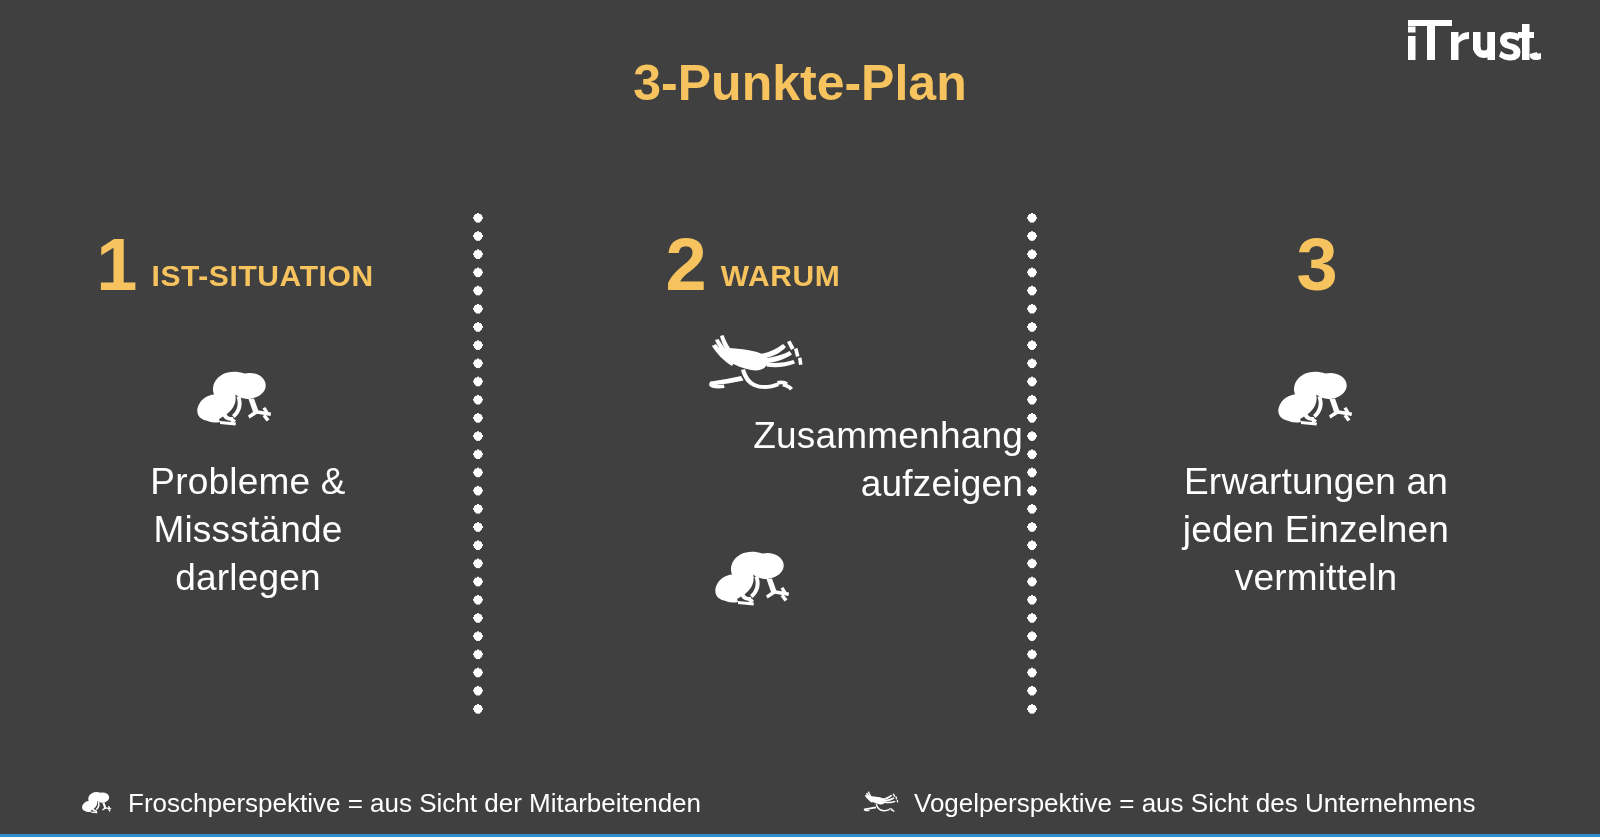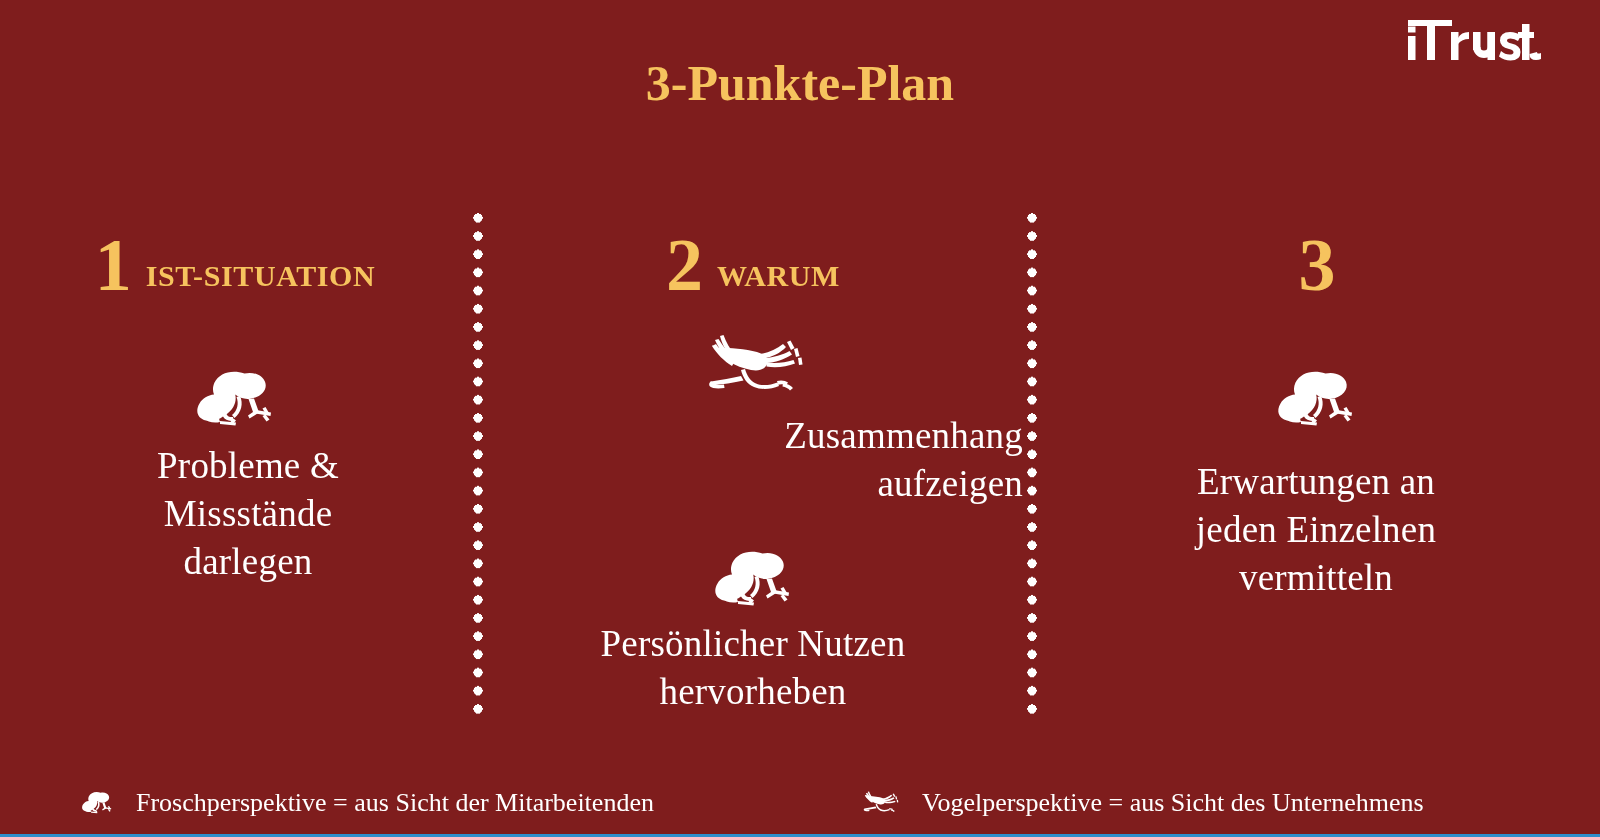--- a/index.html
+++ b/index.html
@@ -5,23 +5,23 @@
 <style>
   html, body {
     margin: 0;
     padding: 0;
     background: #ffffff;
   }
   #slide {
     position: relative;
     width: 1600px;
     height: 837px;
-    background: #7f1d1d;
+    background: #404040;
     overflow: hidden;
-    font-family: Liberation Serif, serif;
+    font-family: Liberation Sans, sans-serif;
     -webkit-font-smoothing: antialiased;
   }
   
   .bottom-rule {
     position: absolute;
     left: 0;
     bottom: 0;
     width: 1600px;
     height: 3px;
     background: #2f8fcd;
@@ -119,37 +119,37 @@
   }
   .item-text {
     color: #ffffff;
     font-size: 37px;
     font-weight: 300;
     line-height: 1.3;
     letter-spacing: 0.2px;
   }
   
   #column-1 .icon-wrap  { margin-top: 62px; height: 62px; }
-  #column-1 .item-text  { margin-top: 16px; padding-left: 26px; }
+  #column-1 .item-text  { margin-top: 32px; padding-left: 26px; }
 
   #column-2 .icon-wrap.bird { margin-top: 32px; height: 62px; }
   #column-2 .item-text.first { margin-top: 16px; text-align: right; }
   #column-2 .icon-wrap.frog  { margin-top: 36px; height: 62px; }
   #column-2 .item-text.second { margin-top: 14px; }
 
   #column-3 .icon-wrap  { margin-top: 62px; height: 62px; }
   #column-3 .item-text  { margin-top: 32px; }
 
   
   .legend {
     position: absolute;
     bottom: 22px;
     display: flex;
     align-items: center;
-    gap: 22px;
+    gap: 14px;
     color: #ffffff;
     font-size: 26px;
     font-weight: 300;
     line-height: 1;
     white-space: nowrap;
   }
   #legend-frog { left: 80px; }
   #legend-bird { left: 860px; }
   .legend .legend-icon { display: flex; align-items: center; }
   .legend .legend-text { position: relative; top: 1px; }
@@ -250,21 +250,20 @@
             <path d="M56.5 31 L61 44 L56 47.5 L57.5 50.5 L67 44.5 L62 30.5 Z"></path>
             <path d="M64 42 L79 44.5 L78.5 48 L63.5 45.5 Z"></path>
             <path d="M70.5 40.5 L74 46.5 L77 45 L73.5 39 Z"></path>
             <path d="M70.5 48 L74.5 53.5 L77.5 51.5 L73.5 46.5 Z"></path>
             <path d="M12 50 C15 54 22 55.5 28 54 L27 50.5 C22.5 51.5 17.5 50.8 15 48.5 Z"></path>
             <path d="M28 53 L44 54.5 L43.5 57.5 L28 56 Z"></path>
             <path d="M37 55.5 L41.5 50.5 L44 52.5 L40 57 Z"></path>
           </g>
         </svg>
       </div>
-      <div class="item-text second">Persönlicher Nutzen<br>hervorheben</div>
     </div>
   </div>
 
   <div class="column" id="column-3">
     <div class="col-head">
       <span class="col-number">3</span>
     </div>
     <div class="col-body">
       <div class="icon-wrap">
         <svg width="86" height="58" viewBox="0 0 86 58">

